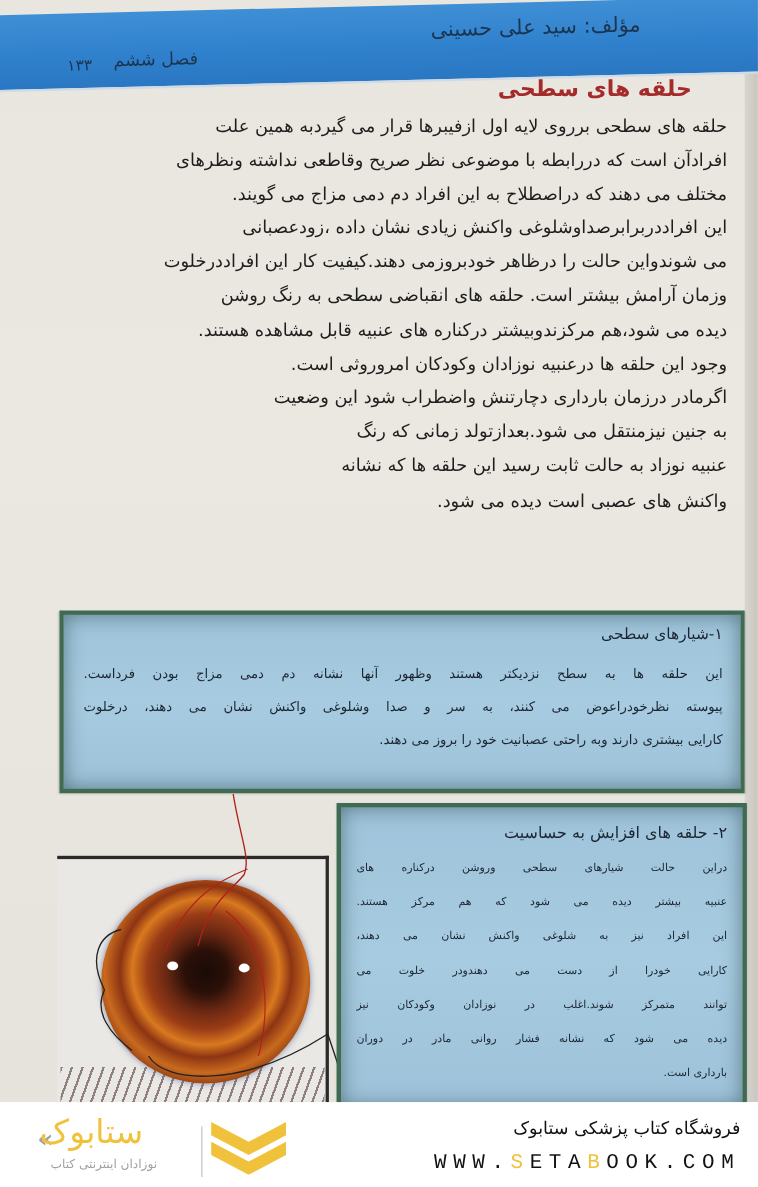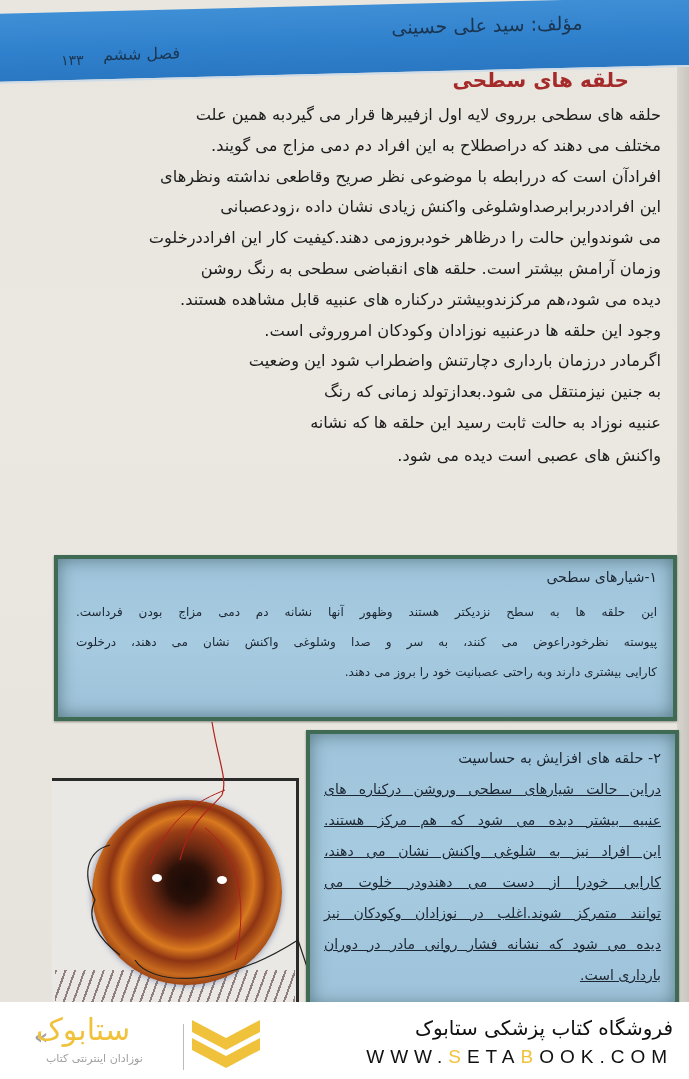--- a/index.html
+++ b/index.html
@@ -53,21 +53,21 @@
     background: linear-gradient(180deg, #9fc4db 0%, #a7cbe0 50%, #9ec2d9 100%);
     border: 4px solid #3f6b55;
     box-shadow: inset 0 0 18px rgba(30,60,60,0.55), 0 1px 2px rgba(0,0,0,0.4);
     color: #1c2632;
   }
   .box1 { left: 54px; top: 555px; width: 623px; height: 166px; padding: 4px 16px 10px 18px; }
   .box2 { left: 306px; top: 730px; width: 373px; height: 280px; padding: 10px 14px 10px 14px; }
   .box-title { font-size: 14px; margin-bottom: 12px; }
   .box1 .box-title { margin-top: 6px; }
   .box-line { font-size: 12px; line-height: 30px; text-align: justify; text-align-last: justify; }
-  .box2 .box-line { font-size: 14px; line-height: 31px; text-decoration: underline; }
+  .box2 .box-line { font-size: 10px; line-height: 31px; }
   .box2 .box-title { font-size: 14.5px; margin: 6px 0 8px 0; }
 
   .figure-frame {
     position: absolute; left: 52px; top: 778px; width: 247px; height: 230px;
     border-top: 3px solid #2a2a2a; border-right: 3px solid #2a2a2a;
     background: #e9e8e5;
   }
   .iris {
     position: absolute; left: 92px; top: 800px; width: 190px; height: 185px;
     border-radius: 50%;
@@ -80,25 +80,25 @@
     background: repeating-linear-gradient(110deg, #6b5250 0 2px, transparent 2px 9px);
     opacity: 0.7;
   }
   .annot-svg { position: absolute; left: 0; top: 0; width: 689px; height: 1002px; pointer-events: none; }
 
   .footer {
     position: absolute; left: 0; top: 1002px; width: 689px; height: 77px; background: #ffffff;
   }
   .footer-title {
     position: absolute; right: 16px; top: 14px; direction: rtl;
-    font-size: 20px; color: #111;
+    font-size: 16px; color: #111;
   }
   .footer-url {
     position: absolute; right: 16px; top: 44px;
-    font-family: Liberation Sans, sans-serif; font-size: 19px; letter-spacing: 6px; color: #111;
+    font-family: Liberation Mono, monospace; font-size: 19px; letter-spacing: 6px; color: #111;
   }
   .footer-url .hl { color: #f0c23c; }
   .logo-chevron { position: absolute; left: 190px; top: 16px; width: 72px; height: 50px; }
   .logo-divider { position: absolute; left: 183px; top: 22px; width: 1px; height: 46px; background: #bbb; }
   .logo-word { position: absolute; left: 36px; top: 10px; font-size: 30px; font-weight: normal; color: #f0c23c; letter-spacing: -1px; }
   .logo-arrows { position: absolute; left: 34px; top: 22px; font-size: 22px; color: #a0a0a0; font-weight: bold; }
   .logo-tag { position: absolute; left: 46px; top: 50px; font-size: 11px; color: #a0a0a0; direction: rtl; }
 </style>
 </head>
 <body>
@@ -109,22 +109,22 @@
   <div class="header-band">
     <span class="header-author">مؤلف: سید علی حسینی</span>
     <span class="header-chapter">فصل ششم</span>
     <span class="header-page">۱۳۳</span>
   </div>
 
   <h1 class="section-title">حلقه های سطحی</h1>
 
   <div class="body-text">
     <div>حلقه های سطحی برروی لایه اول ازفیبرها قرار می گیردبه همین علت</div>
+    <div>افرادآن است که دررابطه با موضوعی نظر صریح وقاطعی نداشته ونظرهای</div>
     <div>مختلف می دهند که دراصطلاح به این افراد دم دمی مزاج می گویند.</div>
-    <div>افرادآن است که دررابطه با موضوعی نظر صریح وقاطعی نداشته ونظرهای</div>
     <div>این افراددربرابرصداوشلوغی واکنش زیادی نشان داده ،زودعصبانی</div>
     <div>می شوندواین حالت را درظاهر خودبروزمی دهند.کیفیت کار این افراددرخلوت</div>
     <div>وزمان آرامش بیشتر است. حلقه های انقباضی سطحی به رنگ روشن</div>
     <div>دیده می شود،هم مرکزندوبیشتر درکناره های عنبیه قابل مشاهده هستند.</div>
     <div>وجود این حلقه ها درعنبیه نوزادان وکودکان امروروثی است.</div>
     <div>اگرمادر درزمان بارداری دچارتنش واضطراب شود این وضعیت</div>
     <div>به جنین نیزمنتقل می شود.بعدازتولد زمانی که رنگ</div>
     <div>عنبیه نوزاد به حالت ثابت رسید این حلقه ها که نشانه</div>
     <div class="last">واکنش های عصبی است دیده می شود.</div>
   </div>

